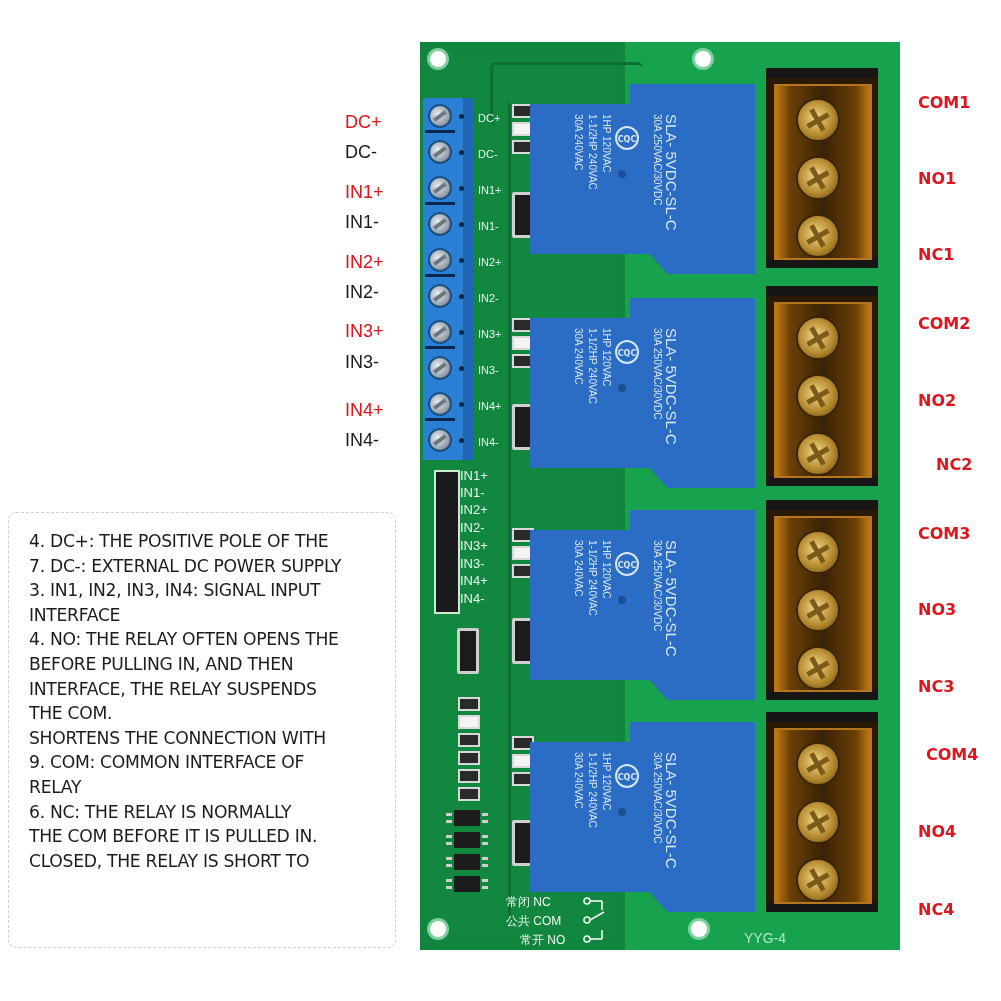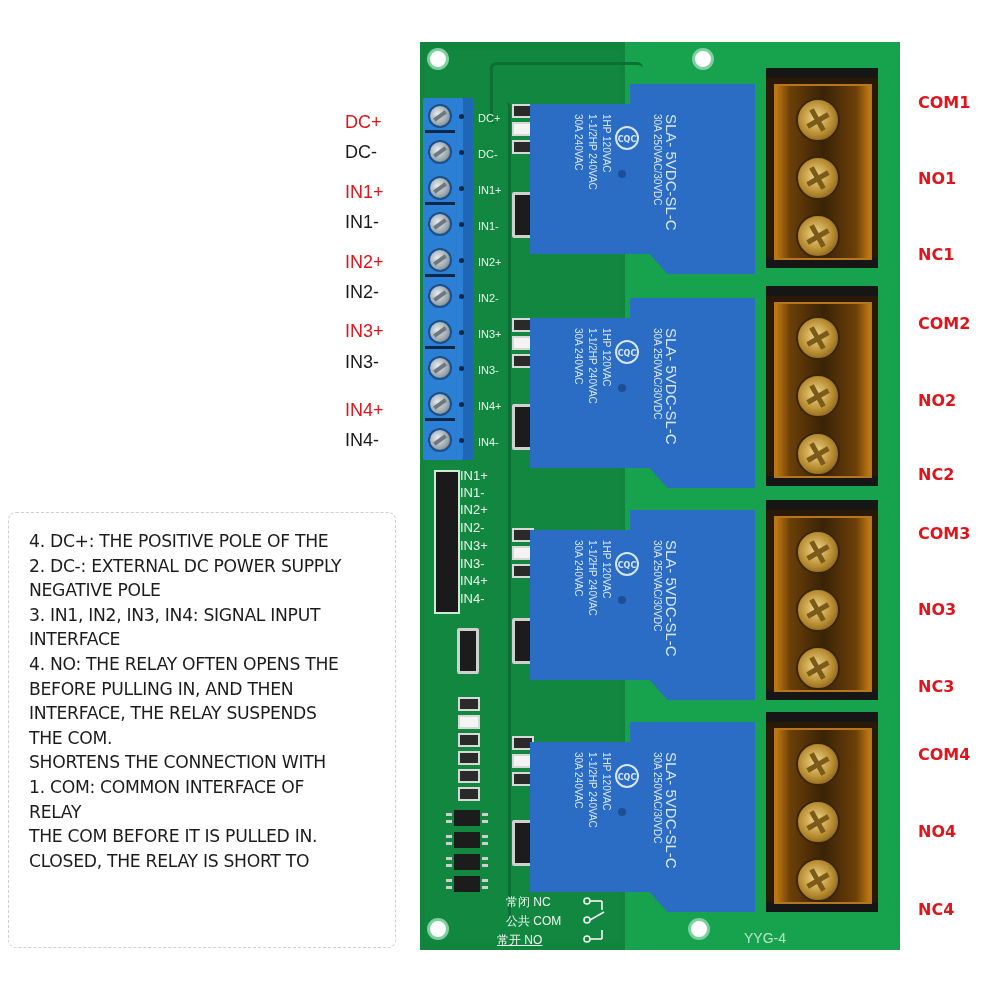--- a/index.html
+++ b/index.html
@@ -211,21 +211,21 @@
 </div>
 <div class="bterm" style="top:712px;">
   <div class="amber"></div>
   <div class="bscrew" style="top:20px;"></div>
   <div class="bscrew" style="top:78px;"></div>
   <div class="bscrew" style="top:136px;"></div>
 </div>
 
 <div class="legend-text" style="left:506px;top:894px;">常闭 NC</div>
 <div class="legend-text" style="left:506px;top:913px;">公共 COM</div>
-<div class="legend-text" style="left:497px;top:932px;text-decoration:underline;">常开 NO</div>
+<div class="legend-text" style="left:520px;top:932px;">常开 NO</div>
 <svg class="abs" style="left:582px;top:894px;" width="30" height="54">
   <g fill="none" stroke="#f0f8f2" stroke-width="1.6">
     <circle cx="5" cy="7" r="3"></circle>
       <line x1="8" y1="7" x2="20" y2="7"></line>
       <line x1="20" y1="7" x2="20" y2="16"></line>
     <circle cx="5" cy="26" r="3"></circle>
       <line x1="8" y1="26" x2="22" y2="18"></line>
     <circle cx="5" cy="45" r="3"></circle>
       <line x1="8" y1="45" x2="20" y2="45"></line>
       <line x1="20" y1="45" x2="20" y2="36"></line>
@@ -242,36 +242,36 @@
 <div class="lbl red" style="left:345px;top:321px;">IN3+</div>
 <div class="lbl blk" style="left:345px;top:352px;">IN3-</div>
 <div class="lbl red" style="left:345px;top:400px;">IN4+</div>
 <div class="lbl blk" style="left:345px;top:430px;">IN4-</div>
 
 <div class="rlbl" style="top:93px;">COM1</div>
 <div class="rlbl" style="top:169px;">NO1</div>
 <div class="rlbl" style="top:245px;">NC1</div>
 <div class="rlbl" style="top:314px;">COM2</div>
 <div class="rlbl" style="top:391px;">NO2</div>
-<div class="rlbl" style="top:465px;">NC2</div>
+<div class="rlbl" style="top:455px;margin-left:18px;">NC2</div>
 <div class="rlbl" style="top:524px;">COM3</div>
 <div class="rlbl" style="top:600px;">NO3</div>
 <div class="rlbl" style="top:677px;">NC3</div>
-<div class="rlbl" style="top:745px;">COM4</div>
+<div class="rlbl" style="top:745px;margin-left:8px;">COM4</div>
 <div class="rlbl" style="top:822px;">NO4</div>
 <div class="rlbl" style="top:900px;">NC4</div>
 
 <div class="note">
   <div class="note-line">4. DC+: THE POSITIVE POLE OF THE</div>
-  <div class="note-line">2. DC-: EXTERNAL DC POWER SUPPLY</div>
-  <div class="note-line">NEGATIVE POLE</div>
+  <div class="note-line">7. DC-: EXTERNAL DC POWER SUPPLY</div>
   <div class="note-line">3. IN1, IN2, IN3, IN4: SIGNAL INPUT</div>
   <div class="note-line">INTERFACE</div>
   <div class="note-line">4. NO: THE RELAY OFTEN OPENS THE</div>
   <div class="note-line">BEFORE PULLING IN, AND THEN</div>
   <div class="note-line">INTERFACE, THE RELAY SUSPENDS</div>
   <div class="note-line">THE COM.</div>
   <div class="note-line">SHORTENS THE CONNECTION WITH</div>
-  <div class="note-line">1. COM: COMMON INTERFACE OF</div>
+  <div class="note-line">9. COM: COMMON INTERFACE OF</div>
   <div class="note-line">RELAY</div>
+  <div class="note-line">6. NC: THE RELAY IS NORMALLY</div>
   <div class="note-line">THE COM BEFORE IT IS PULLED IN.</div>
   <div class="note-line">CLOSED, THE RELAY IS SHORT TO</div>
 </div>
 
 </body></html>

